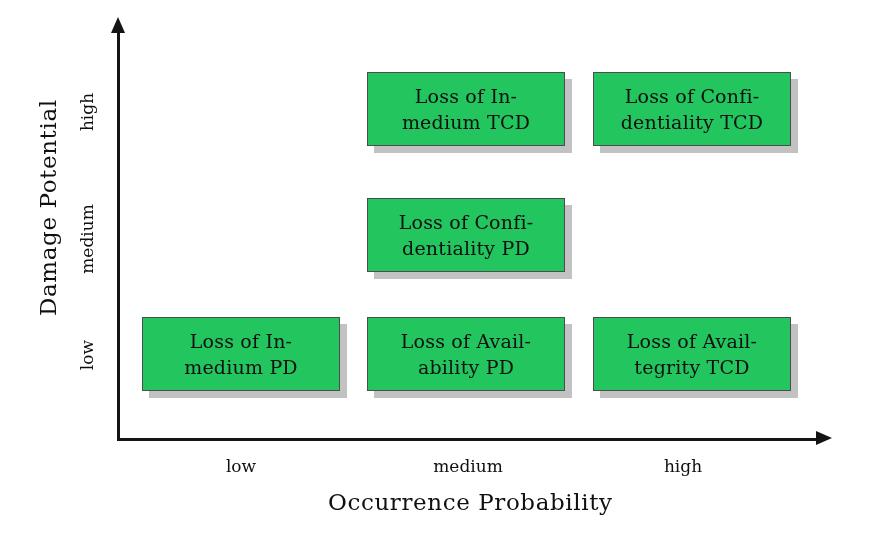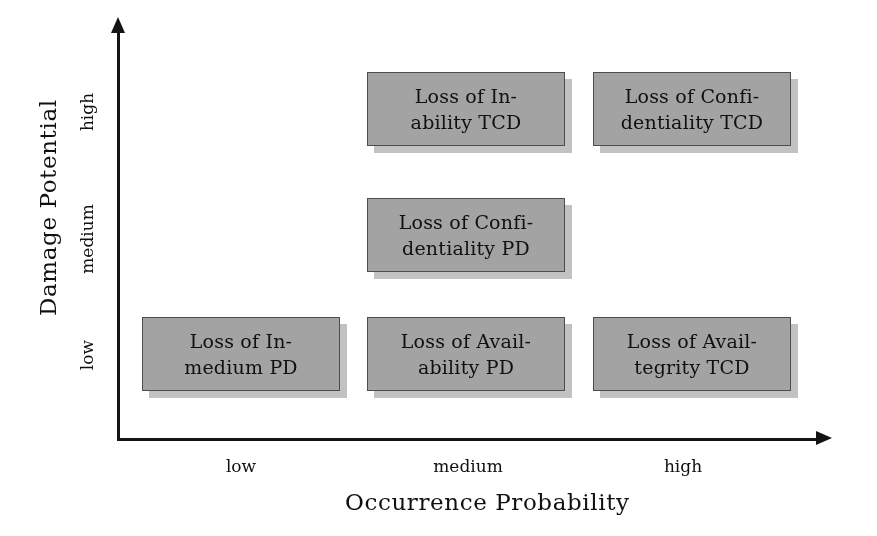--- a/index.html
+++ b/index.html
@@ -66,21 +66,20 @@
     transform: rotate(-90deg);
     white-space: nowrap;
   }
   #x-axis-title {
     position: absolute;
     left: 328px;
     top: 489px;
     font-size: 23px;
     letter-spacing: 0.6px;
     white-space: nowrap;
-    margin-left: 17px;
   }
   .y-tick {
     position: absolute;
     width: 110px;
     text-align: center;
     font-size: 17px;
     transform: rotate(-90deg);
     white-space: nowrap;
   }
   .y-tick.high   { left: 32px; top: 102px; }
@@ -98,21 +97,21 @@
   .x-tick.low    { left: 161px; }
   .x-tick.medium { left: 388px; }
   .x-tick.high   { left: 603px; }
 
   
   .risk-box {
     position: absolute;
     width: 198px;
     height: 74px;
     box-sizing: border-box;
-    background: #a3a3a3;
+    background: #22c55e;
     border: 1.5px solid #4d4d4d;
     box-shadow: 7px 7px 0 0 #c2c2c2;
     display: flex;
     align-items: center;
     justify-content: center;
     text-align: center;
     font-size: 19px;
     line-height: 1.38;
     letter-spacing: 0.2px;
   }
@@ -140,21 +139,21 @@
   <div class="y-tick high">high</div>
   <div class="y-tick medium">medium</div>
   <div class="y-tick low">low</div>
 
   <div id="x-axis-title">Occurrence Probability</div>
   <div class="x-tick low">low</div>
   <div class="x-tick medium">medium</div>
   <div class="x-tick high">high</div>
 
   <div class="risk-box col-medium row-high">
-    <span class="box-text"><span>Loss of In-</span><br><span>ability TCD</span></span>
+    <span class="box-text"><span>Loss of In-</span><br><span>medium TCD</span></span>
   </div>
   <div class="risk-box col-high row-high">
     <span class="box-text"><span>Loss of Confi-</span><br><span>dentiality TCD</span></span>
   </div>
 
   <div class="risk-box col-medium row-medium">
     <span class="box-text"><span>Loss of Confi-</span><br><span>dentiality PD</span></span>
   </div>
 
   <div class="risk-box col-low row-low">

